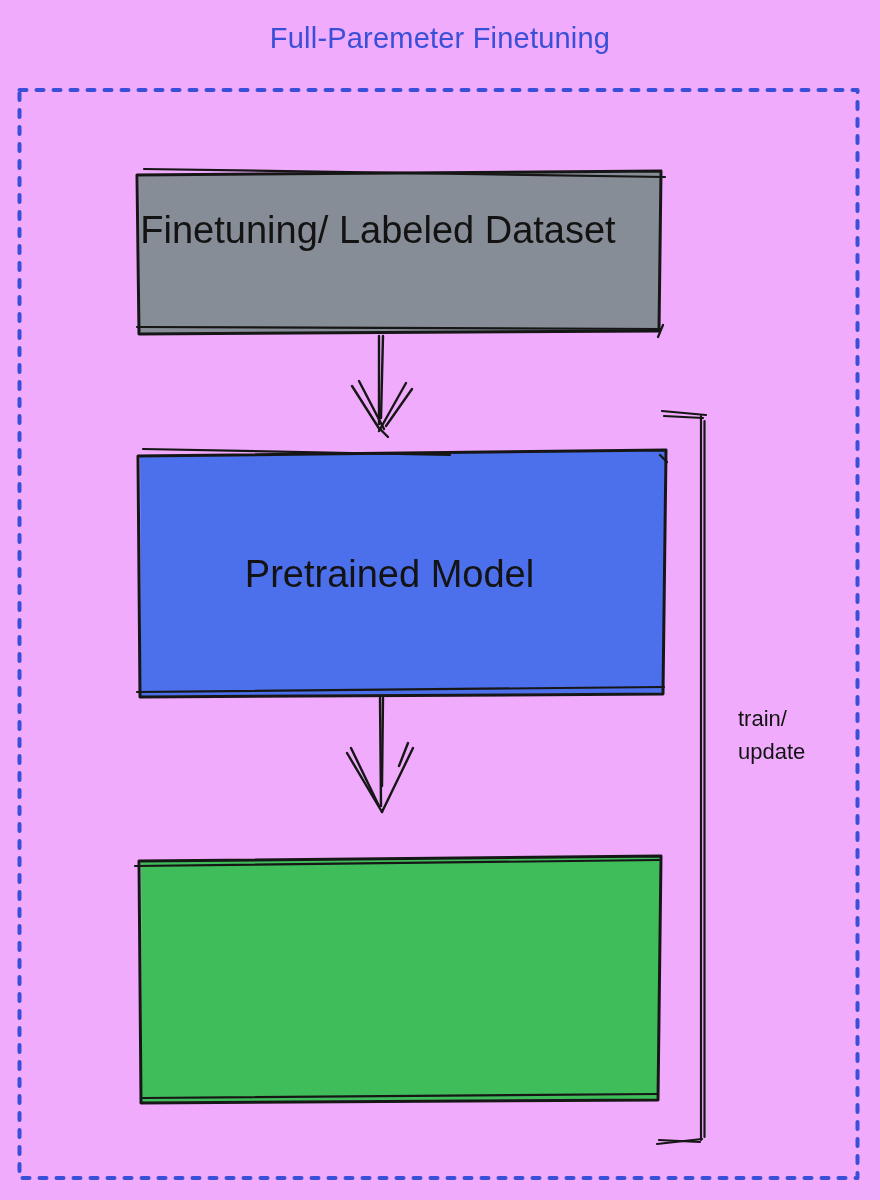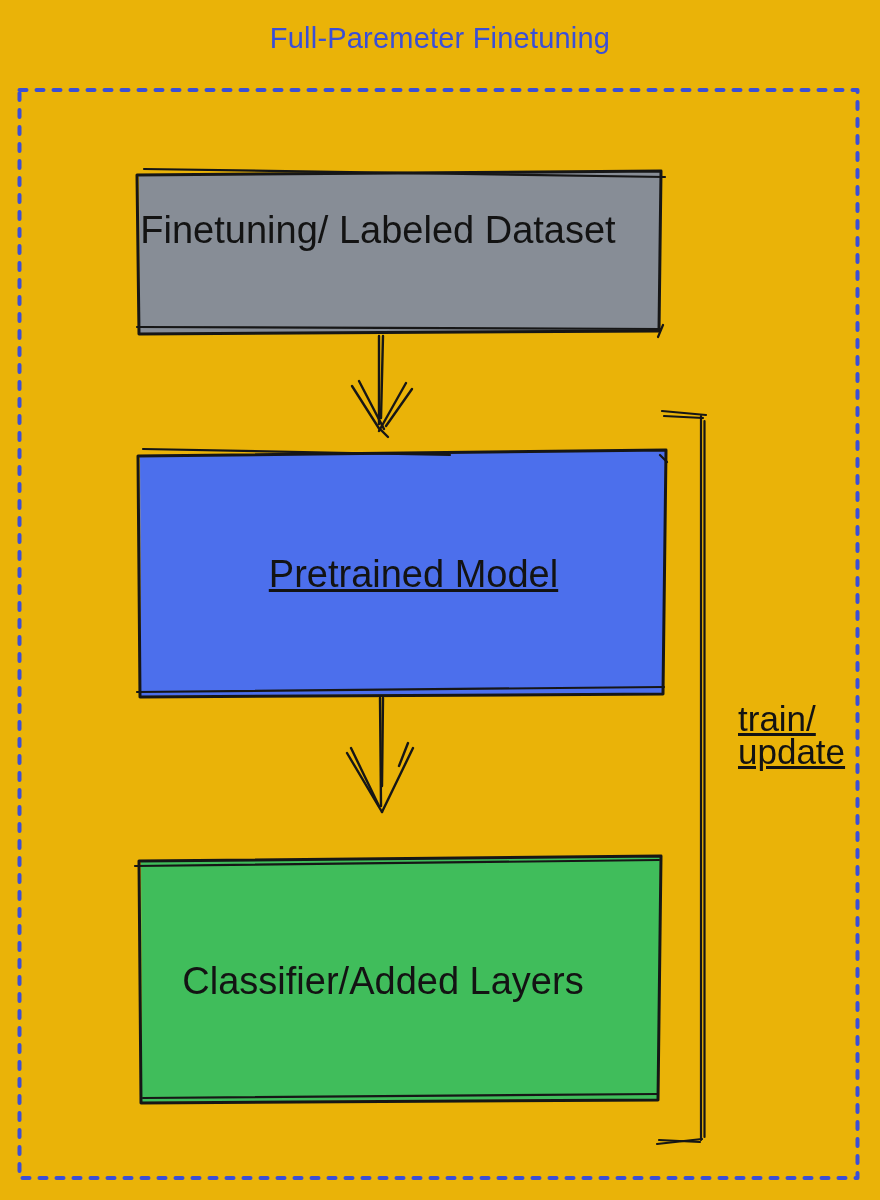--- a/index.html
+++ b/index.html
@@ -5,21 +5,21 @@
   html, body {
     margin: 0;
     padding: 0;
     background: #ffffff;
     font-family: "Liberation Sans", sans-serif;
   }
   .canvas {
     position: relative;
     width: 880px;
     height: 1200px;
-    background: #eab308;
+    background: #f0abfc;
     overflow: hidden;
   }
   .diagram-svg {
     position: absolute;
     inset: 0;
     width: 880px;
     height: 1200px;
   }
   .page-title {
     position: absolute;
@@ -39,36 +39,34 @@
     font-size: 38px;
     color: #131313;
     pointer-events: none;
     white-space: nowrap;
   }
   .label-dataset {
     left: 140px; top: 172px; width: 520px; height: 161px;
     transform: translate(-22px, -22px);
   }
   .label-pretrained {
-    left: 156px; top: 453px; width: 525px; height: 242px;
+    left: 132px; top: 453px; width: 525px; height: 242px;
     transform: translate(-5px, 0px);
-    text-decoration: underline;
   }
   .label-classifier {
     left: 140px; top: 858px; width: 520px; height: 242px;
     transform: translate(-17px, 2px);
   }
   .loop-label {
     position: absolute;
     left: 738px;
     top: 702px;
-    font-size: 35px;
+    font-size: 22px;
     line-height: 33px;
     color: #131313;
-    text-decoration: underline;
   }
   .loop-label span { display: block; }
 </style>
 </head>
 <body>
 
 <div class="canvas">
 
   <svg class="diagram-svg" viewBox="0 0 880 1200" fill="none" stroke-linecap="round" stroke-linejoin="round">
 
@@ -120,20 +118,19 @@
       <path d="M659,1140 L700,1142"></path>
     </g>
   </svg>
 
   <div class="page-title" style="color: rgb(58, 79, 215);">Full-Paremeter Finetuning</div>
 
   <div class="box-label label-dataset">Finetuning/ Labeled Dataset</div>
 
   <div class="box-label label-pretrained">Pretrained Model</div>
 
-  <div class="box-label label-classifier">Classifier/Added Layers</div>
 
   <div class="loop-label">
     <span>train/</span>
     <span>update</span>
   </div>
 
 </div>
 
 </body></html>

